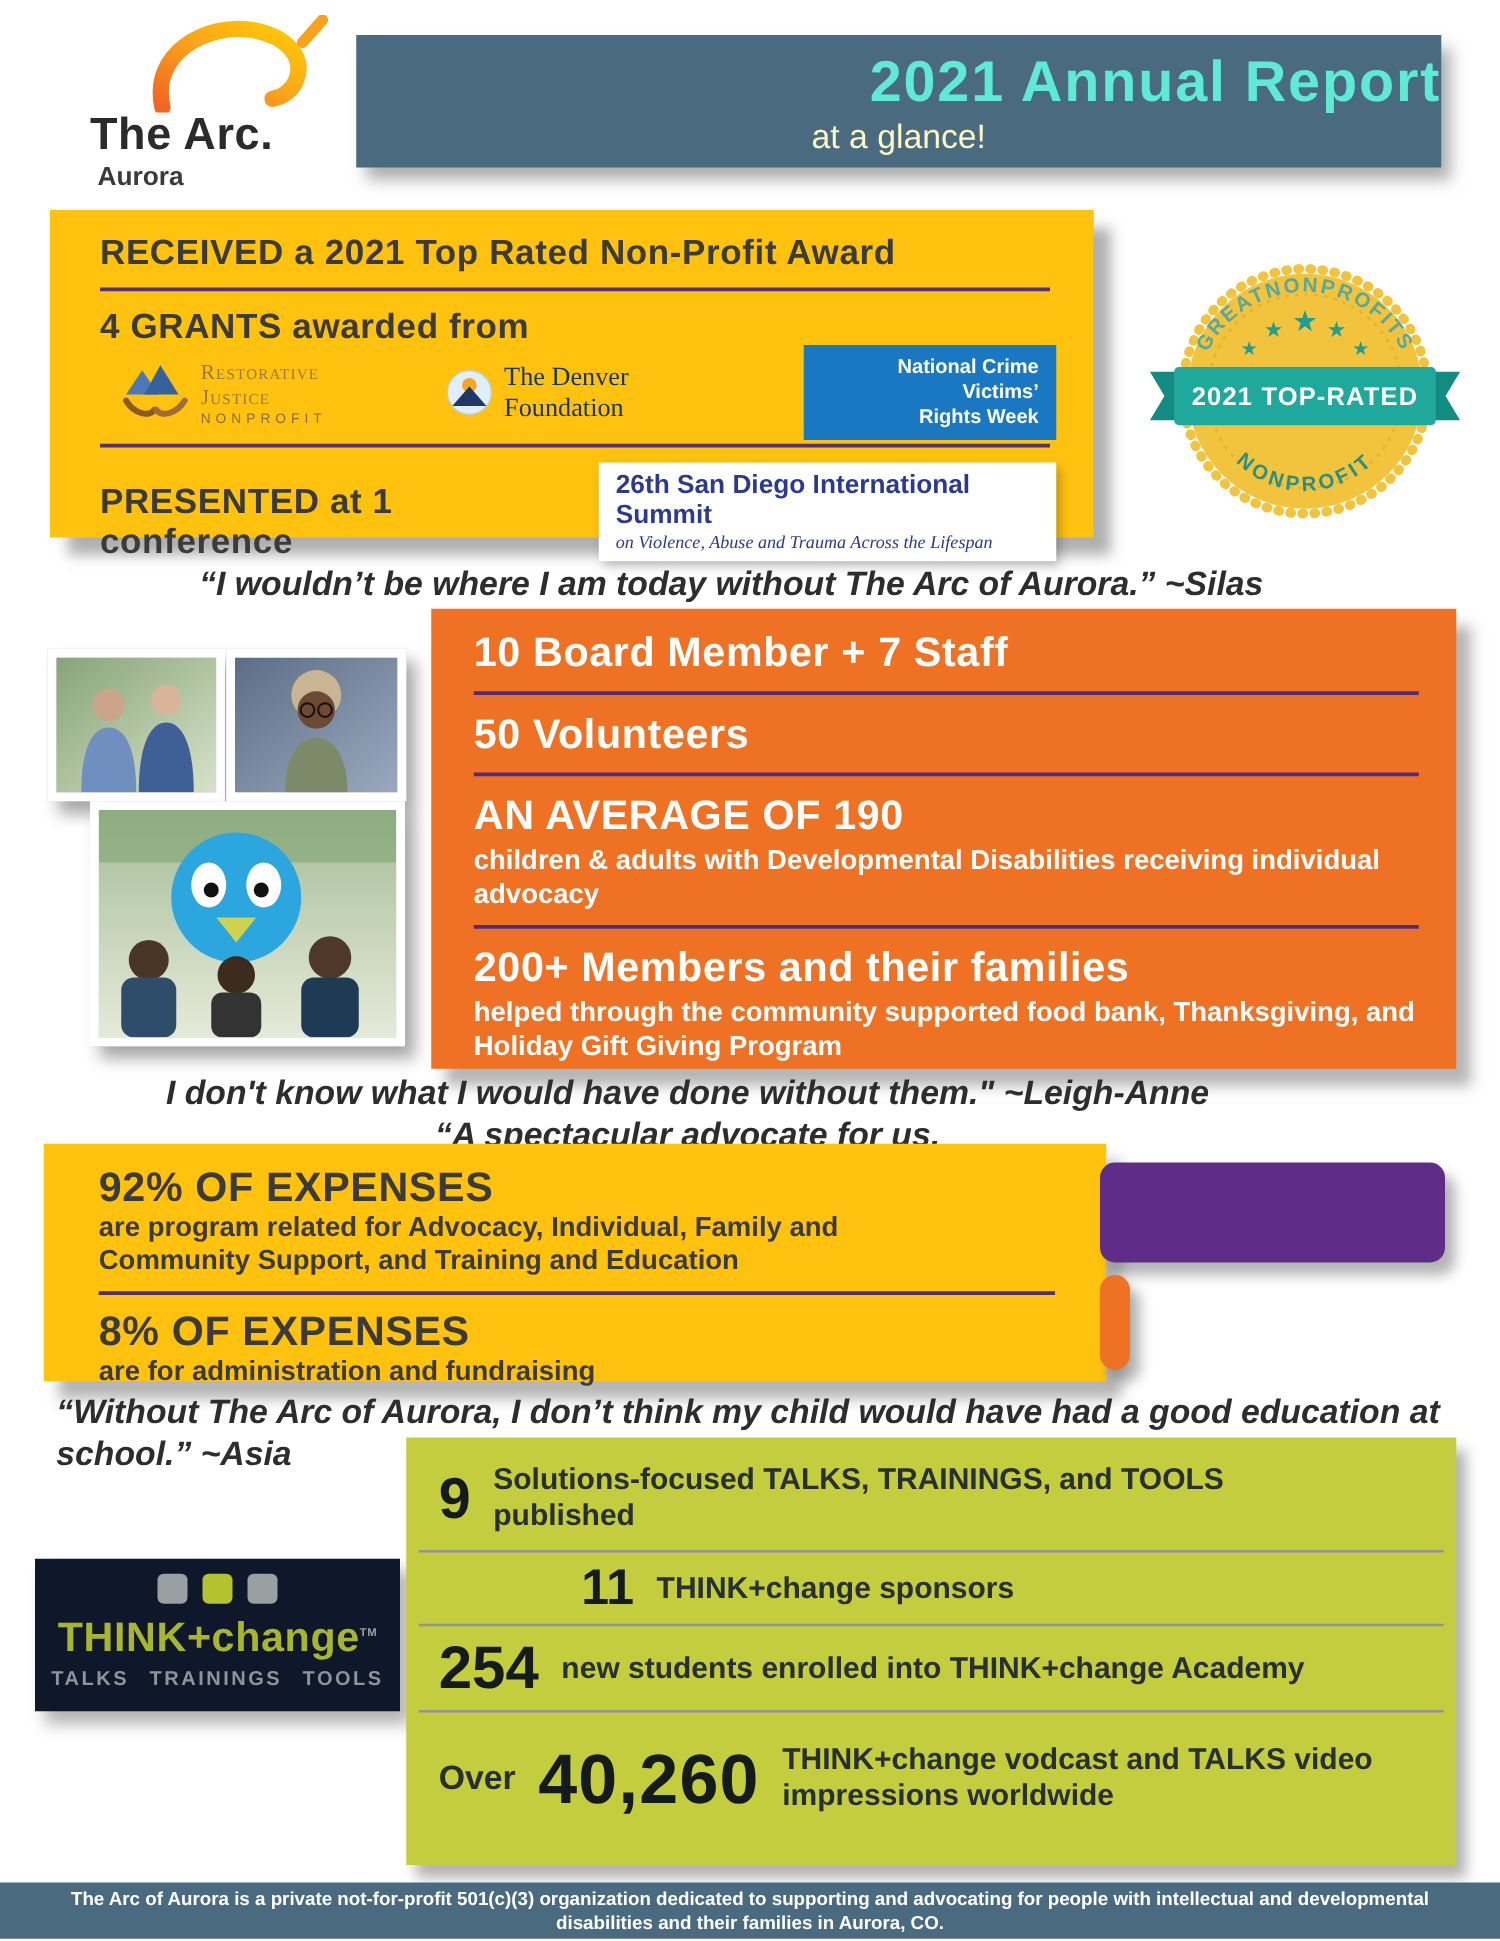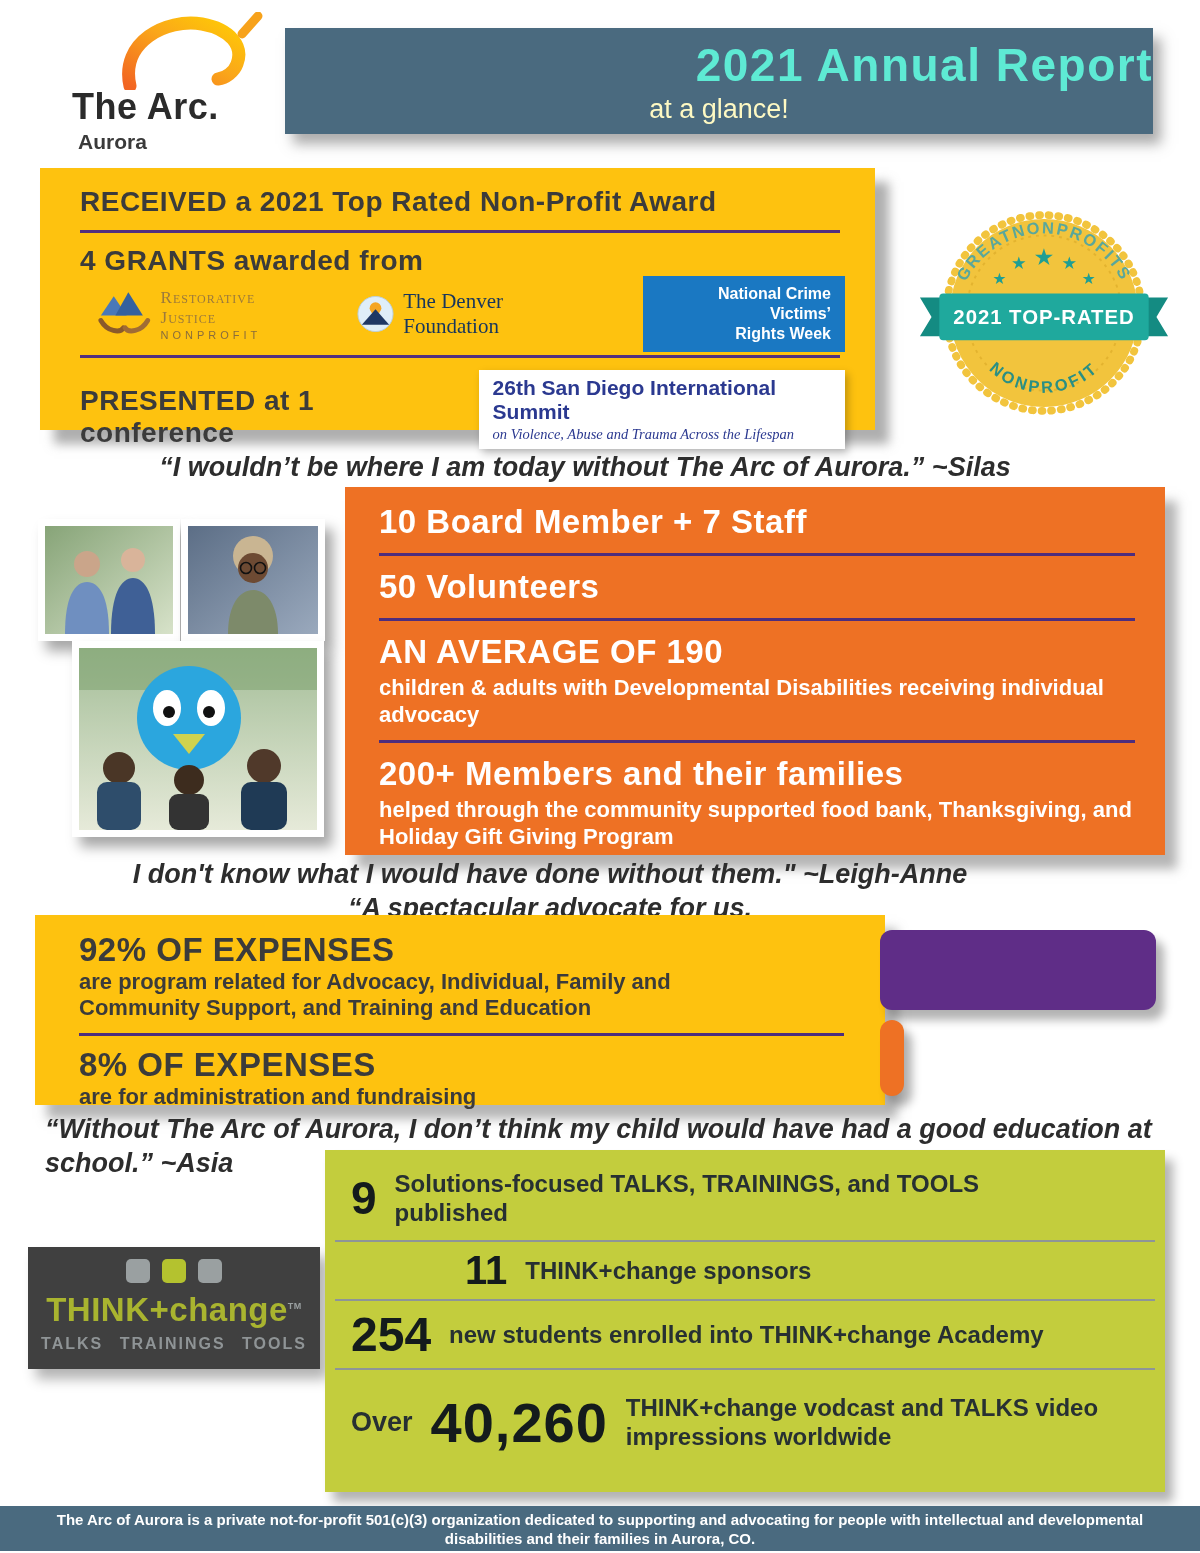--- a/index.html
+++ b/index.html
@@ -61,21 +61,21 @@
   .expenses-box{position:absolute;left:35px;top:915px;width:850px;height:190px;background:#fec20f;
     box-shadow:12px 14px 10px rgba(110,110,110,.5);padding:16px 30px 0 44px}
   .exp-title{font-size:33px;font-weight:800;color:#3b3b3b;letter-spacing:.5px}
   .exp-sub{font-size:22px;font-weight:800;color:#3b3b3b;line-height:26px;max-width:700px}
   .e-div{height:3px;background:#4d2d7d;margin:12px 0 10px 0;width:765px}
   .bar{position:absolute;border-radius:12px;box-shadow:8px 10px 10px rgba(0,0,0,.3)}
   .purple-bar{left:880px;top:930px;height:80px;background:#5f2d87}
   .orange-bar{left:880px;top:1020px;height:76px;background:#ee7124}
 
   
-  .tc-box{position:absolute;left:28px;top:1247px;width:292px;height:122px;background:#404040;
+  .tc-box{position:absolute;left:28px;top:1247px;width:292px;height:122px;background:#0f172a;
     box-shadow:8px 10px 12px rgba(0,0,0,.3);text-align:center;padding-top:12px}
   .tc-squares{display:flex;justify-content:center;gap:12px;margin-bottom:8px}
   .sq{width:24px;height:24px;border-radius:5px;display:inline-block}
   .sq.gray{background:#9aa0a1}
   .sq.green{background:#b4c22f}
   .tc-name{font-size:33px;font-weight:800;color:#a9b42f;letter-spacing:.5px}
   .tc-name sup{font-size:9px;color:#9aa0a1}
   .tc-sub{color:#8f9496;font-size:16px;font-weight:700;letter-spacing:2px;word-spacing:10px;margin-top:6px}
 
   .green-box{position:absolute;left:325px;top:1150px;width:840px;height:342px;background:#c3cd3d;

